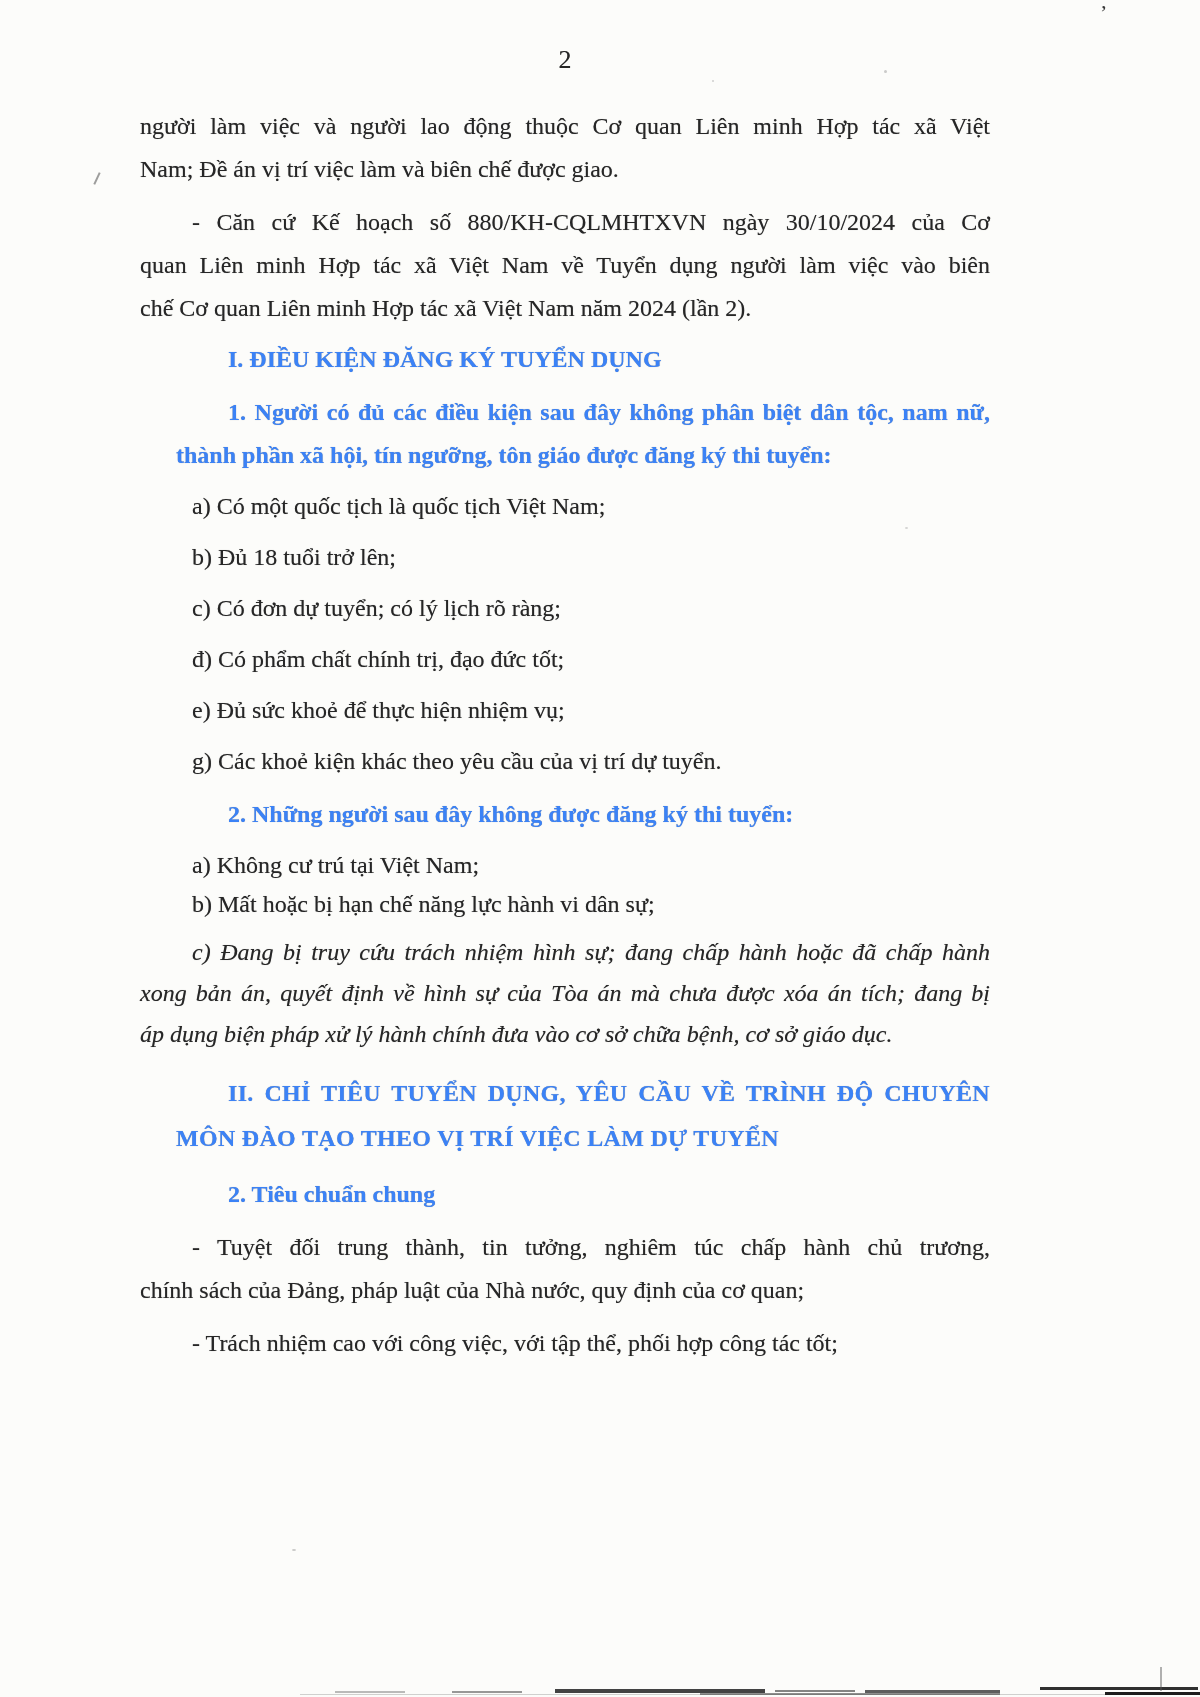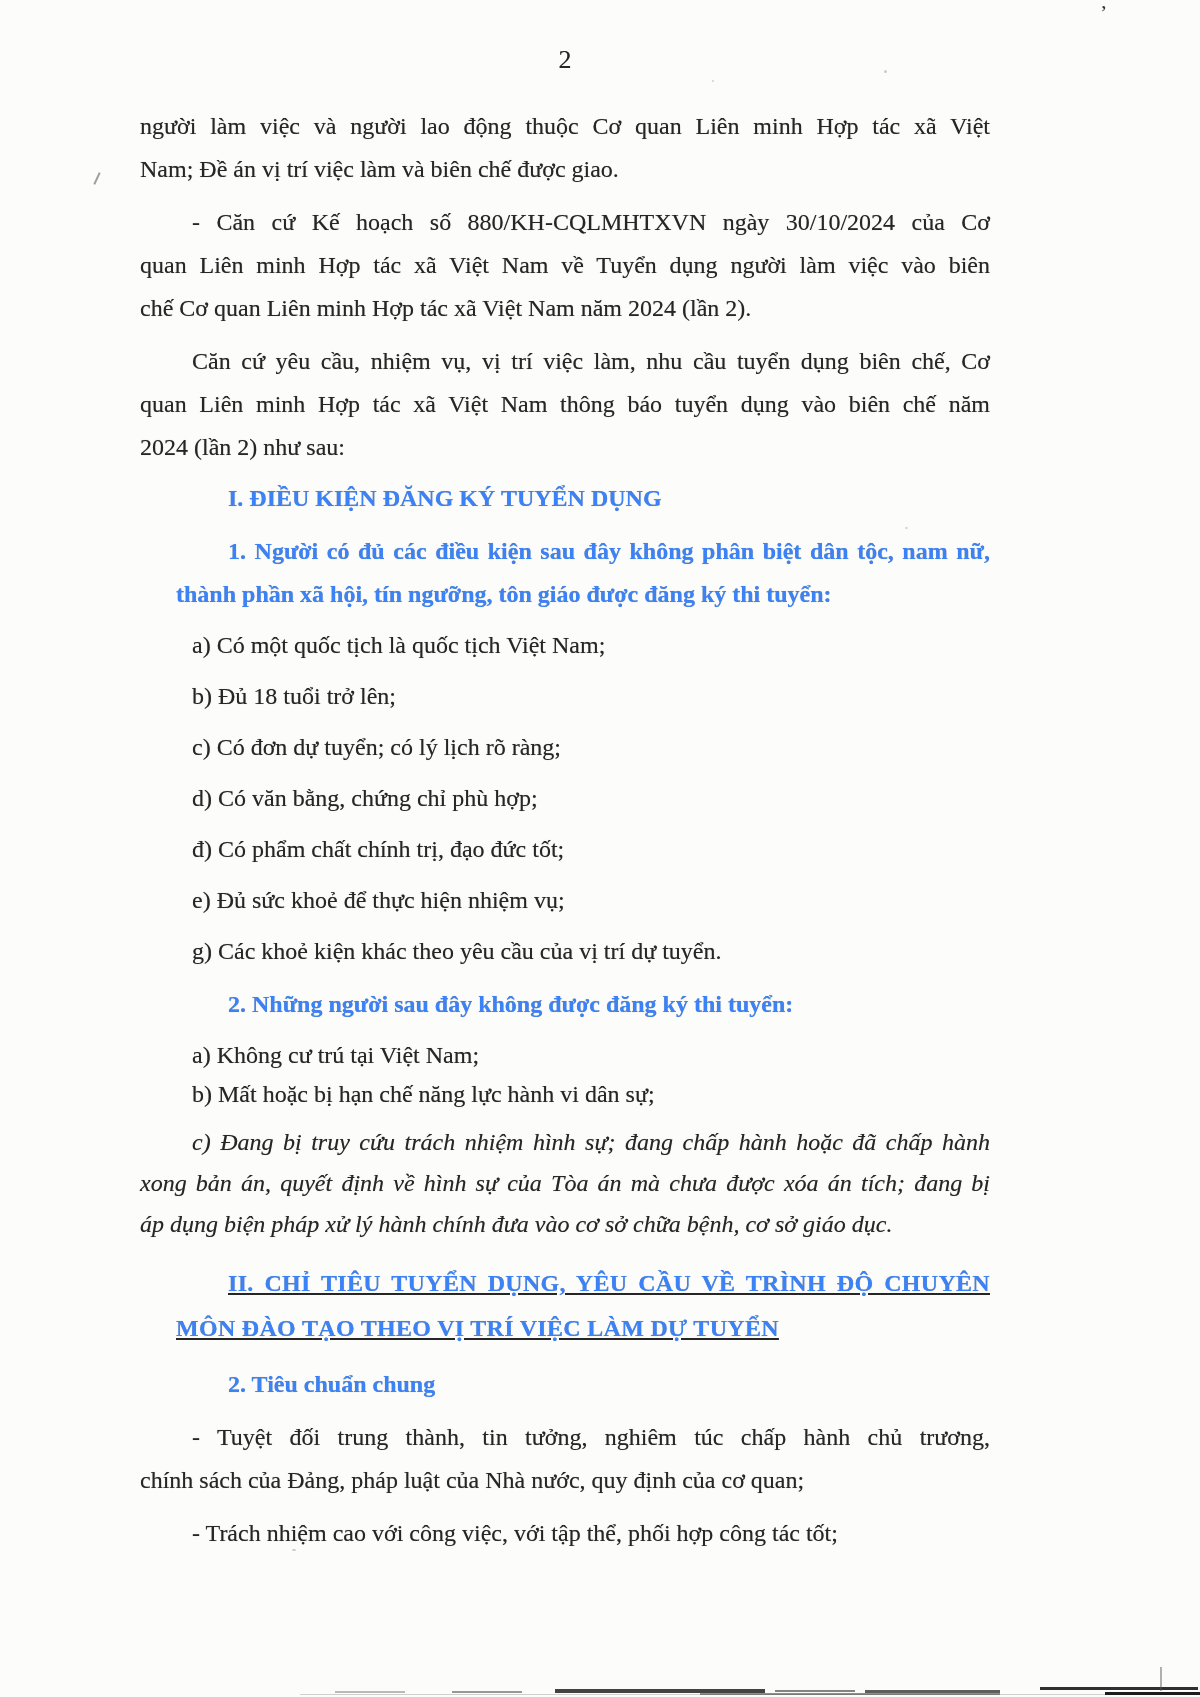--- a/index.html
+++ b/index.html
@@ -38,21 +38,21 @@
     text-shadow: 0 0 0.6px rgba(25,25,25,0.4);
   }
   .first { text-indent: 52px; }
   .just { text-align: justify; text-align-last: justify; }
   .b { font-weight: bold; color: #3b82f6; margin-left: 36px; }
   .tight { line-height: 39px; min-height: 39px; }
   .mid   { line-height: 41px; min-height: 41px; font-style: italic; }
   .big   { line-height: 45px; min-height: 45px; letter-spacing: 0.3px; }
 
   .mt27 { margin-top: 27px; }
-  .mt16 { margin-top: 16px; text-decoration: underline; }
+  .mt16 { margin-top: 16px; }
   .mt12 { margin-top: 12px; }
   .mt10 { margin-top: 10px; }
   .mt8  { margin-top: 8px; }
   .mt2  { margin-top: 8px; }
   .li   { margin-top: 8px; }
 
   
   .speck { position: absolute; background: #999; border-radius: 50%; }
   .apos {
     position: absolute;
@@ -81,40 +81,34 @@
       <div class="l just">người làm việc và người lao động thuộc Cơ quan Liên minh Hợp tác xã Việt</div>
       <div class="l">Nam; Đề án vị trí việc làm và biên chế được giao.</div>
     </div>
 
     <div class="mt10">
       <div class="l first just">- Căn cứ Kế hoạch số 880/KH-CQLMHTXVN ngày 30/10/2024 của Cơ</div>
       <div class="l just">quan Liên minh Hợp tác xã Việt Nam về Tuyển dụng người làm việc vào biên</div>
       <div class="l">chế Cơ quan Liên minh Hợp tác xã Việt Nam năm 2024 (lần 2).</div>
     </div>
 
-    <div class="mt10">
-      <div class="l first just">Căn cứ yêu cầu, nhiệm vụ, vị trí việc làm, nhu cầu tuyển dụng biên chế, Cơ</div>
-      <div class="l just">quan Liên minh Hợp tác xã Việt Nam thông báo tuyển dụng vào biên chế năm</div>
-      <div class="l">2024 (lần 2) như sau:</div>
-    </div>
 
     <div class="mt8">
       <div class="l first b">I. ĐIỀU KIỆN ĐĂNG KÝ TUYỂN DỤNG</div>
     </div>
 
     <div class="mt10">
       <div class="l first b just">1. Người có đủ các điều kiện sau đây không phân biệt dân tộc, nam nữ,</div>
       <div class="l b">thành phần xã hội, tín ngưỡng, tôn giáo được đăng ký thi tuyển:</div>
     </div>
 
     <div class="mt2">
       <div class="l first li">a) Có một quốc tịch là quốc tịch Việt Nam;</div>
       <div class="l first li">b) Đủ 18 tuổi trở lên;</div>
       <div class="l first li">c) Có đơn dự tuyển; có lý lịch rõ ràng;</div>
-      <div class="l first li">d) Có văn bằng, chứng chỉ phù hợp;</div>
       <div class="l first li">đ) Có phẩm chất chính trị, đạo đức tốt;</div>
       <div class="l first li">e) Đủ sức khoẻ để thực hiện nhiệm vụ;</div>
       <div class="l first li">g) Các khoẻ kiện khác theo yêu cầu của vị trí dự tuyển.</div>
     </div>
 
     <div class="mt10">
       <div class="l first b">2. Những người sau đây không được đăng ký thi tuyển:</div>
     </div>
 
     <div class="mt10">

